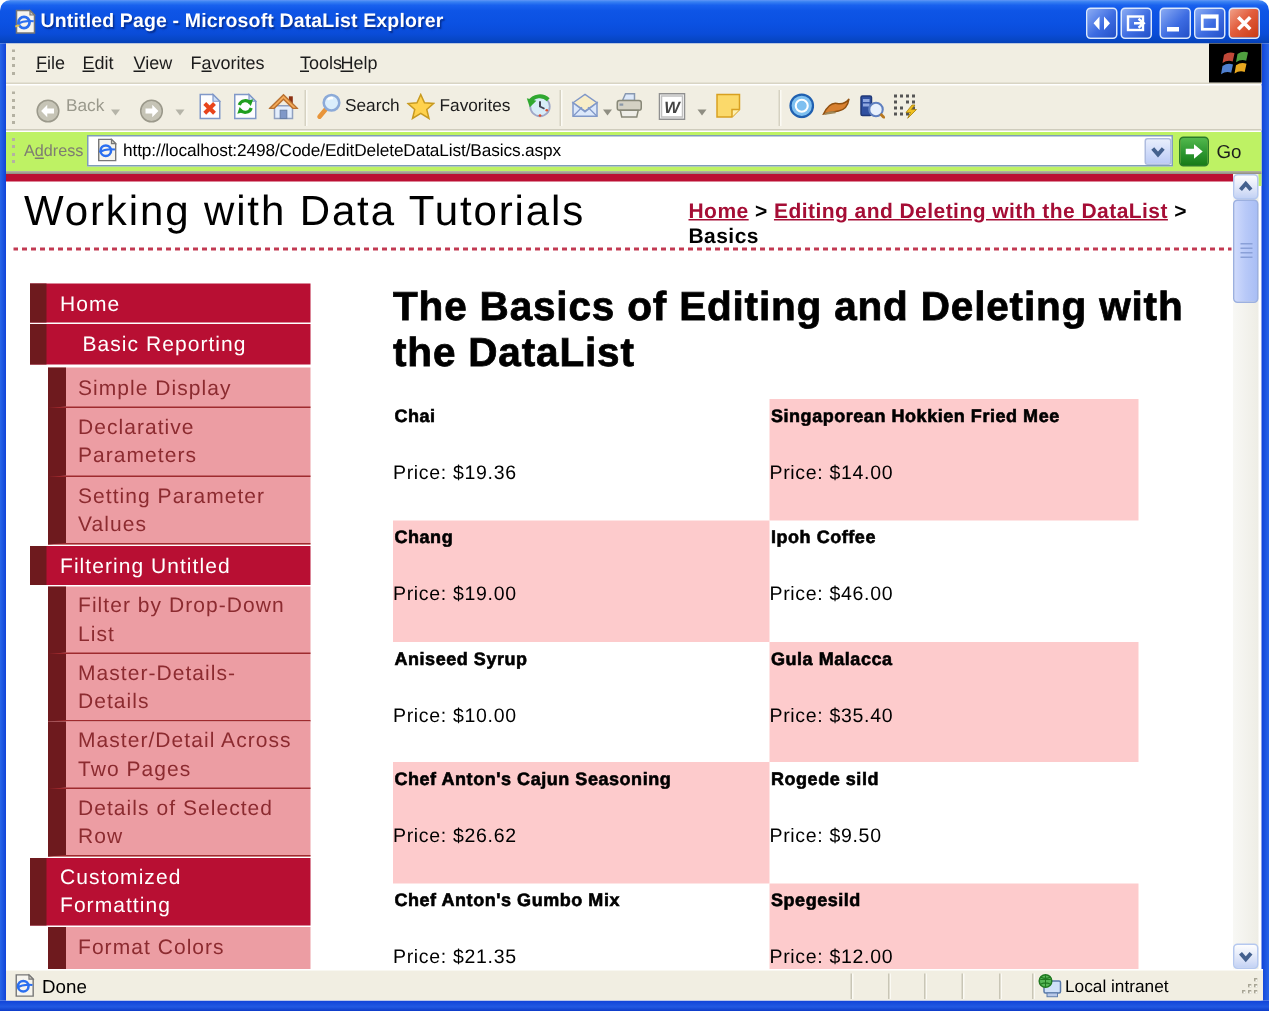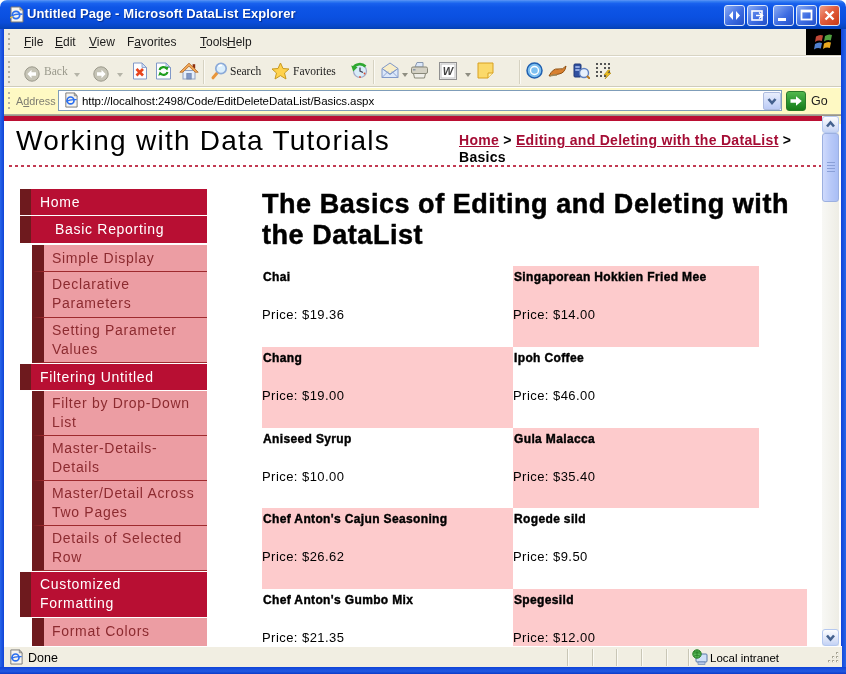--- a/index.html
+++ b/index.html
@@ -23,28 +23,28 @@
 #borderB { left:0; top:667px; width:846px; height:7px; background:linear-gradient(180deg,#1043d8,#2159e2 60%,#0d3bc8); }
 
 
 #menubar { left:4px; top:29px; width:837px; height:27px; background:#f1eee2; border-bottom:1px solid #d8d4c4; }
 .grip { position:absolute; width:2px; background:repeating-linear-gradient(180deg,#b4b1a2 0px,#b4b1a2 2px,rgba(0,0,0,0) 2px,rgba(0,0,0,0) 5px); }
 .menuitem { position:absolute; top:0; height:26px; line-height:26px; font-size:12px; color:#1c1c1c; }
 #throbber { position:absolute; left:802px; top:0; width:35px; height:26px; background:#000; }
 
 
 #toolbar { left:4px; top:57px; width:837px; height:30px; background:#f1eee2; border-bottom:1px solid #cfccbc; }
-.tooltext { position:absolute; font-size:11.5px; color:#1c1c1c; top:8px;font-family:Liberation Serif, serif; }
+.tooltext { position:absolute; font-size:11.5px; color:#1c1c1c; top:8px; }
 .graytext { color:#9a998c; }
 .caret { position:absolute; width:0; height:0; border-left:3px solid transparent; border-right:3px solid transparent; border-top:4px solid #8f8e82; }
 .sep { position:absolute; top:3px; width:2px; height:24px; border-left:1px solid #d6d2c2; border-right:1px solid #fbfaf4; }
 .ticon { position:absolute; }
 
 
-#addrbar { left:4px; top:88px; width:837px; height:36px; background:#fef9c3; }
+#addrbar { left:4px; top:88px; width:837px; height:36px; background:#bef264; }
 #addrlabel { position:absolute; left:12px; top:7px; font-size:10.8px; color:#7e7d72; }
 #addrfield { position:absolute; left:54px; top:2px; width:724px; height:21px; background:#fff; border:1px solid #7f9db9; }
 #addrtext { position:absolute; left:78px; top:7px; font-size:11.5px; letter-spacing:-0.08px; color:#000; }
 #addrdrop { position:absolute; left:759px; top:4px; width:18px; height:18px; background:linear-gradient(180deg,#e8eefc,#cdd9f9 60%,#bccbf5); border:1px solid #aebcdf; border-radius:2px; }
 #gobtn { position:absolute; left:782px; top:3px; width:20px; height:20px; border-radius:3px; background:linear-gradient(180deg,#52b84c,#2c9630 55%,#187c18); border:1px solid #2a7a2a; }
 #golabel { position:absolute; left:807px; top:6px; font-size:12.5px; color:#1c1c1c; }
 
 
 #chromeshadow { left:4px; top:114px; width:837px; height:2px; background:linear-gradient(180deg,#b8b5a6,#8f8d80); }
 
@@ -335,21 +335,21 @@
         <div class="pr">Price: $26.62</div>
       </div>
     <div class="cell" style="left:509px;top:392px;width:246px;height:81px;">
         <div class="nm">Rogede sild</div>
         <div class="pr">Price: $9.50</div>
       </div>
     <div class="cell" style="left:258px;top:473px;width:251px;height:81px;">
         <div class="nm">Chef Anton's Gumbo Mix</div>
         <div class="pr">Price: $21.35</div>
       </div>
-    <div class="cell pink" style="left:509px;top:473px;width:294px;height:81px;">
+    <div class="cell pink" style="left:509px;top:473px;width:246px;height:81px;">
         <div class="nm">Spegesild</div>
         <div class="pr">Price: $12.00</div>
       </div>
   </div>
 
   <div id="sbar" class="abs">
     <div class="sbtn" style="top:0;">
       <svg width="15" height="15" viewBox="0 0 15 15" style="position:absolute;left:0;top:0;">
           <path d="M4 9.5 L7.5 5.5 L11 9.5" stroke="#44618e" stroke-width="2.6" fill="none"></path>
         </svg>

